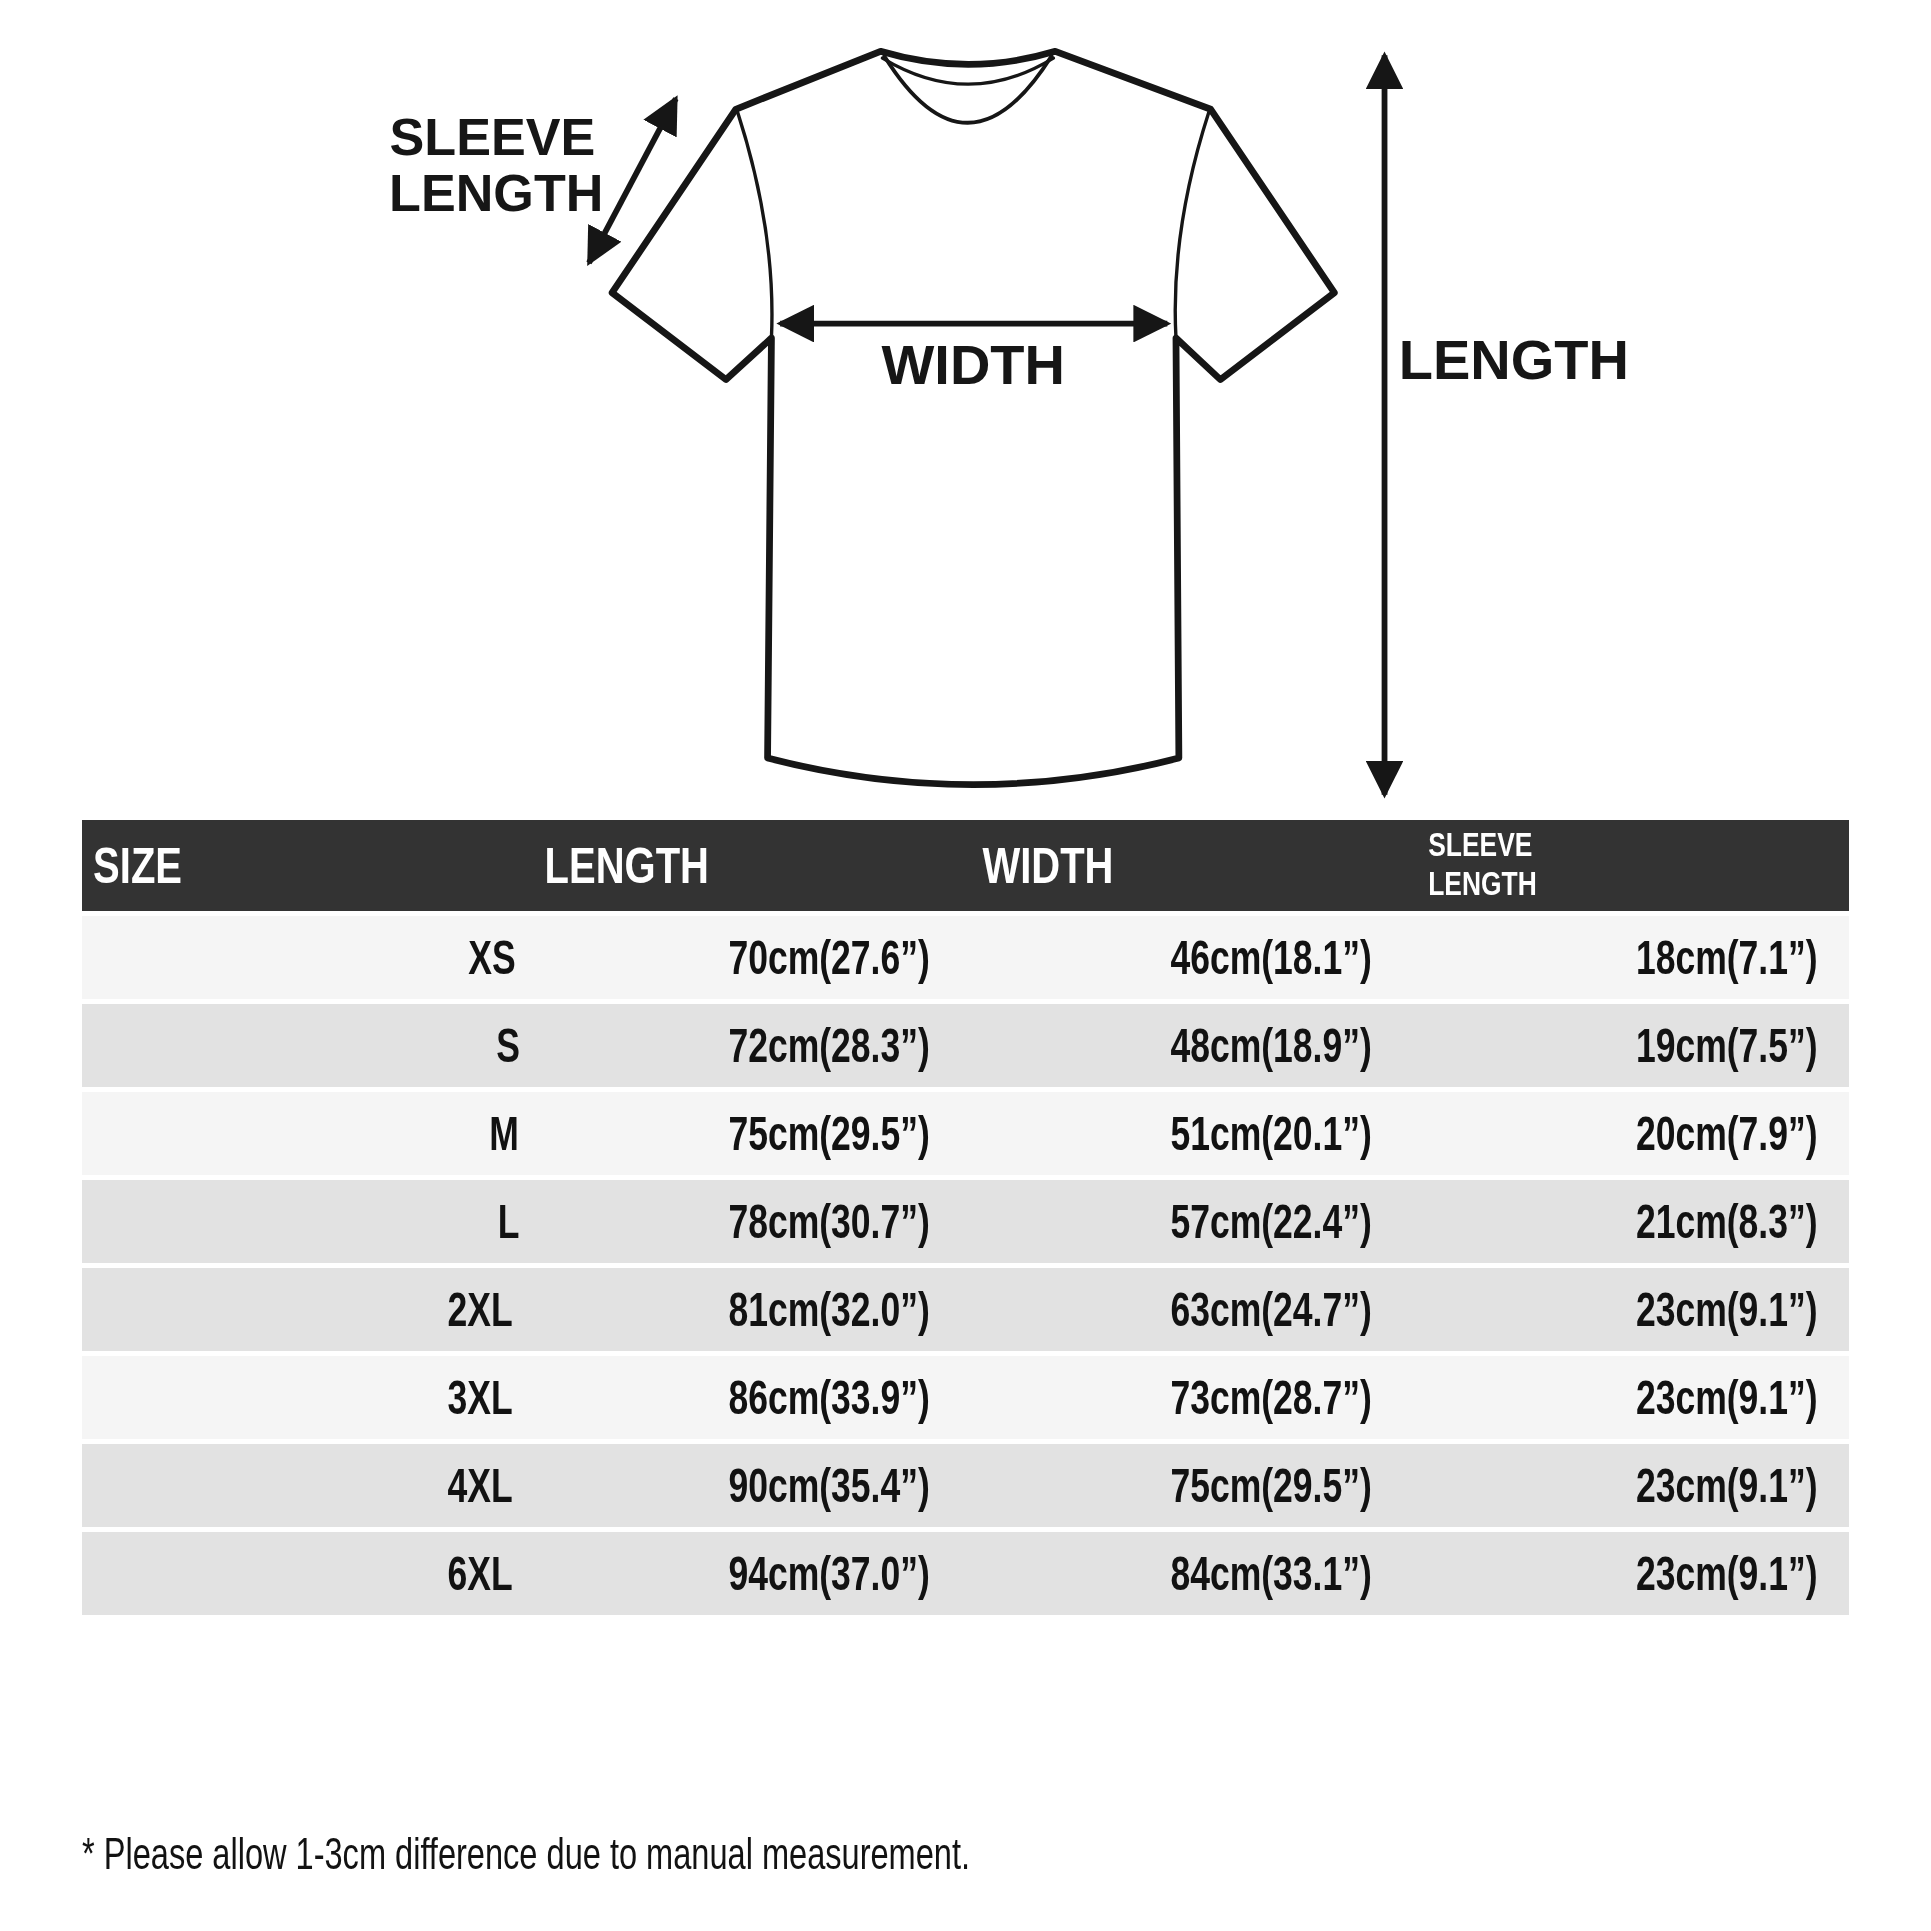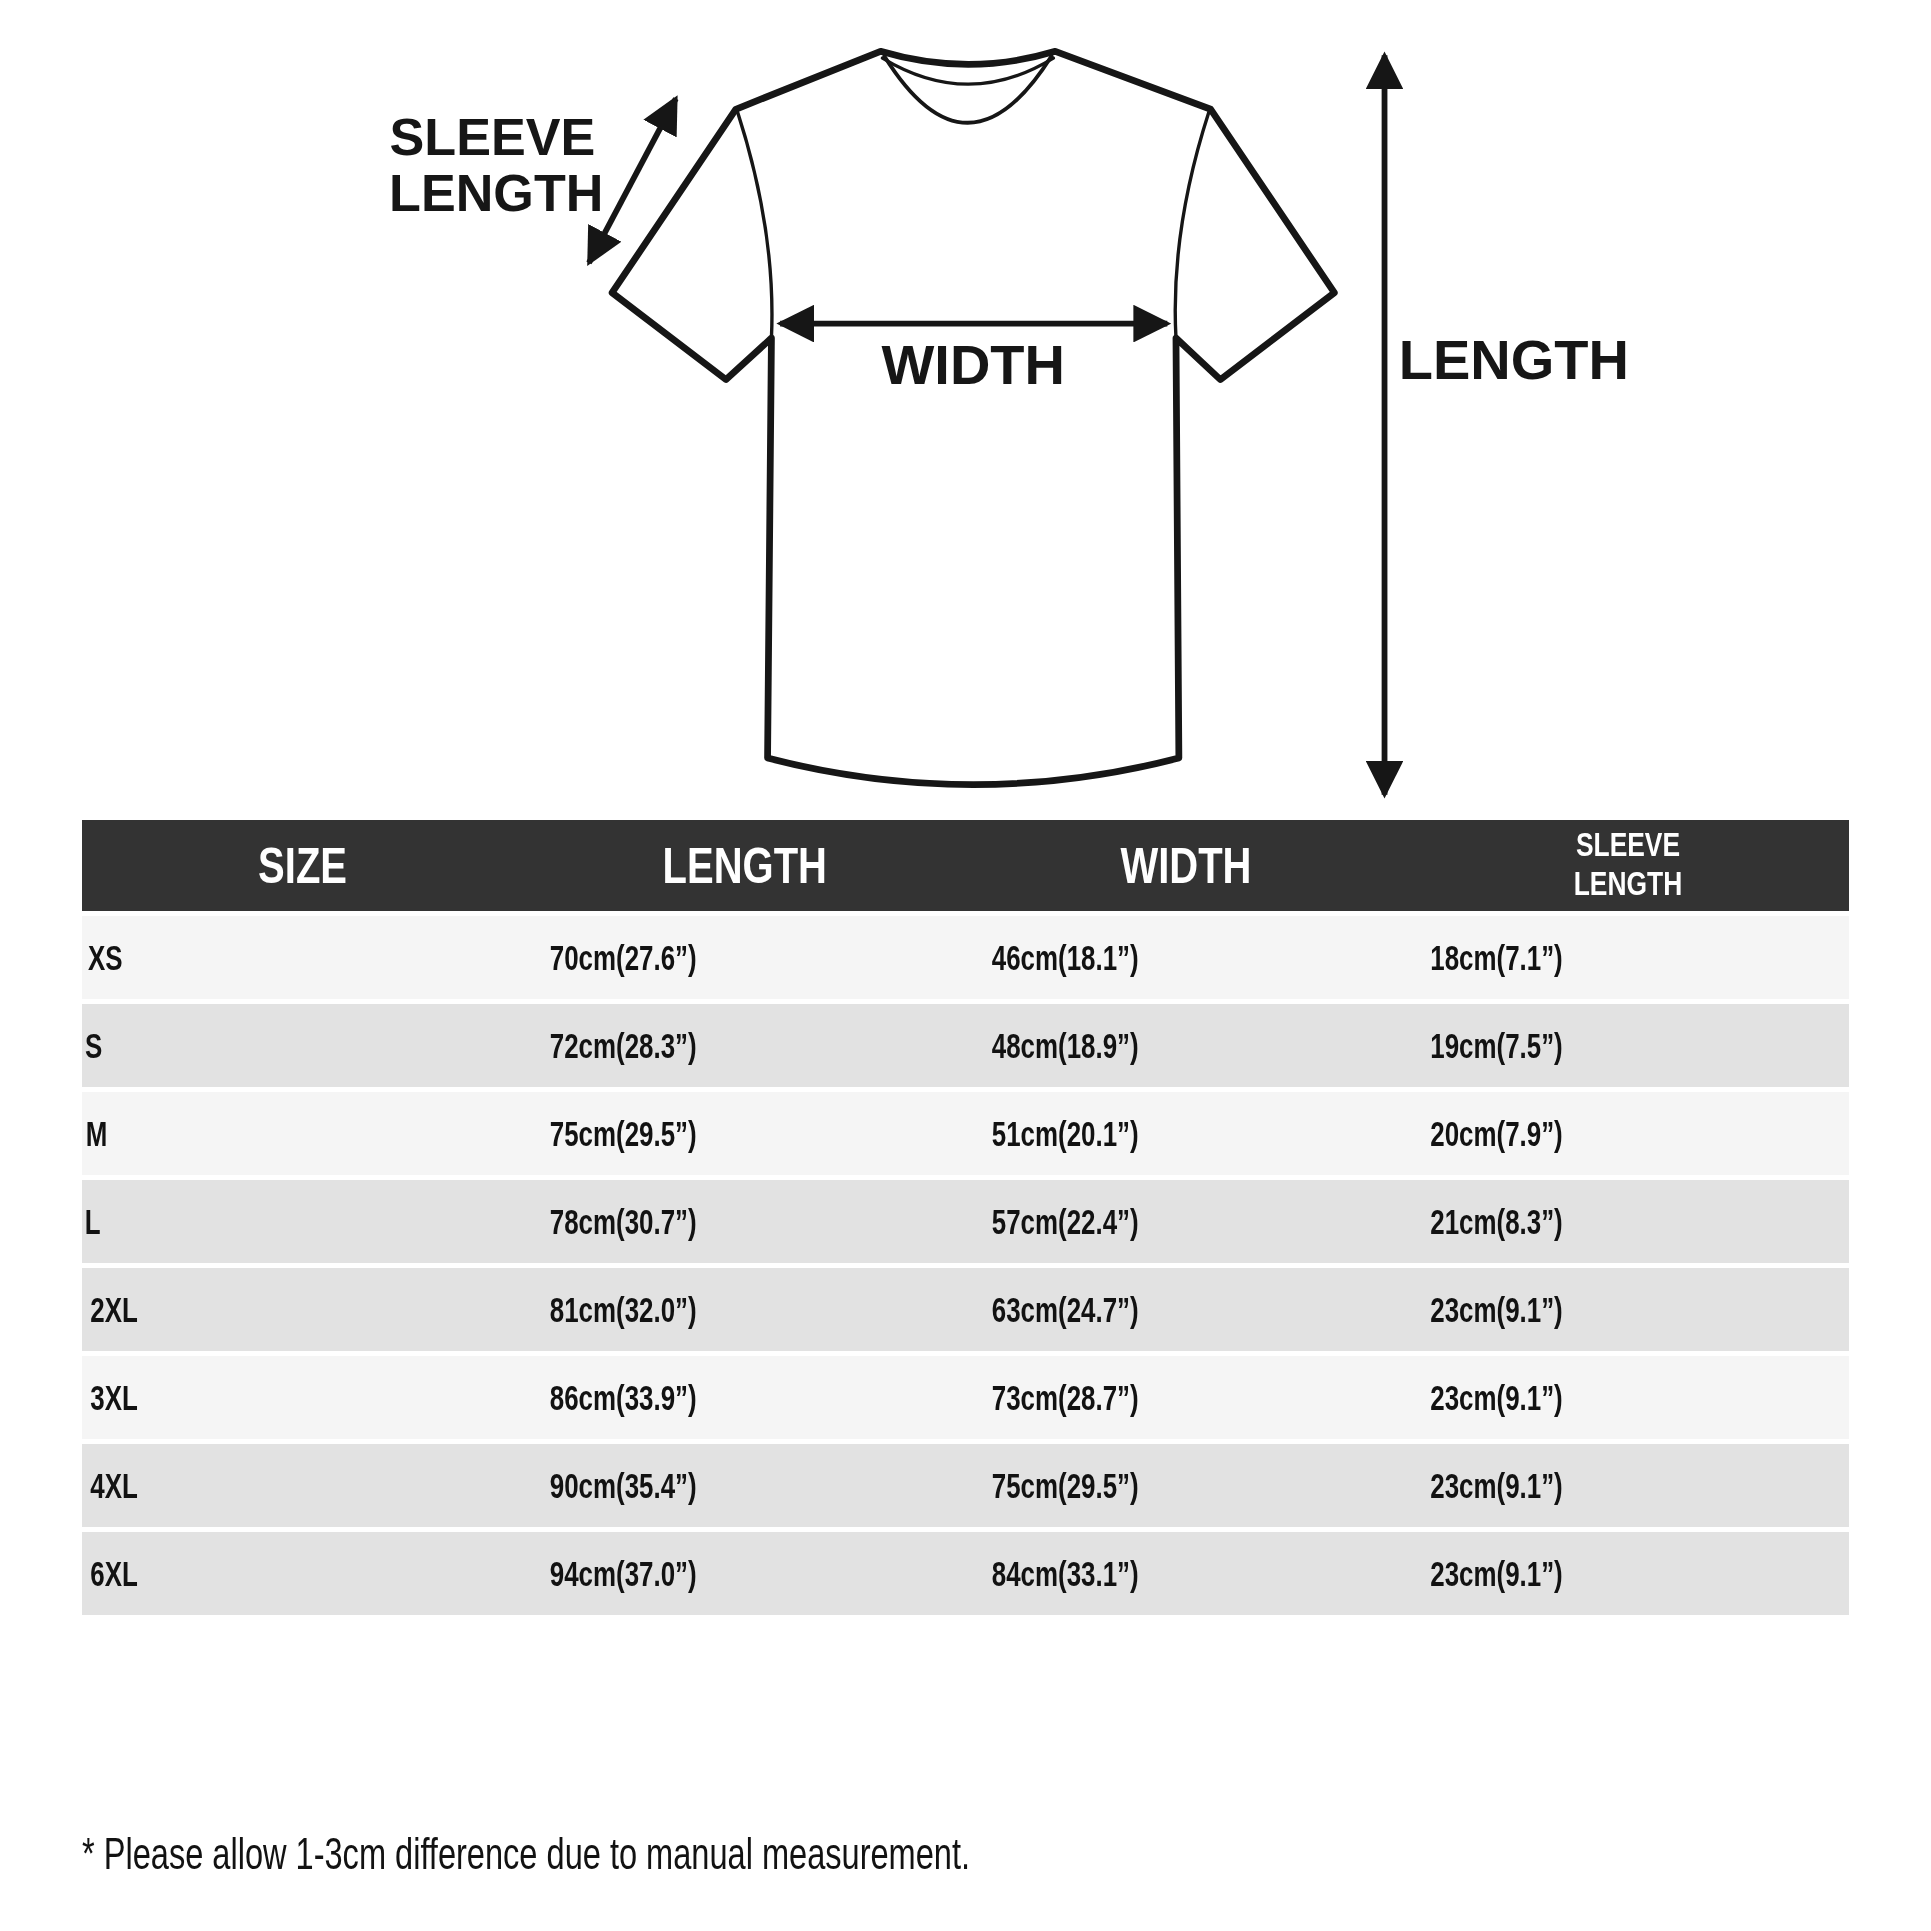--- a/index.html
+++ b/index.html
@@ -9,25 +9,25 @@
   }
   .diagram{position:absolute;left:0;top:0;}
   .diagram text{font-family:"Liberation Sans",sans-serif;font-weight:bold;fill:#161616;}
 
   .size-table{
     position:absolute;left:82px;top:815px;width:1767px;
     border-collapse:separate;border-spacing:0 5.8px;table-layout:fixed;
   }
   .size-table th{
     background:#333333;color:#ffffff;height:91px;
-    font-size:50px;font-weight:bold;text-align:center;vertical-align:middle;padding:0;
+    font-size:50px;font-weight:bold;text-align:left;vertical-align:middle;padding:0;
   }
   .size-table td{
-    height:83px;font-size:35px;font-weight:bold;color:#121212;
-    text-align:left;vertical-align:middle;padding:0;
+    height:83px;font-size:48px;font-weight:bold;color:#121212;
+    text-align:right;vertical-align:middle;padding:0;
   }
   .size-table tr.light td{background:#f5f5f5;}
   .size-table tr.dark td{background:#e2e2e2;}
   .sq{display:inline-block;transform:scaleX(0.74);white-space:nowrap;}
   .size-table th .sq{transform:scaleX(0.8);}
   .size-table th.sleeve-hd .sq{
     font-size:33px;line-height:39px;width:212px;white-space:normal;transform:scaleX(0.8);
   }
   .footnote{
     position:absolute;left:82px;top:1829px;font-size:44px;font-weight:normal;color:#121212;

